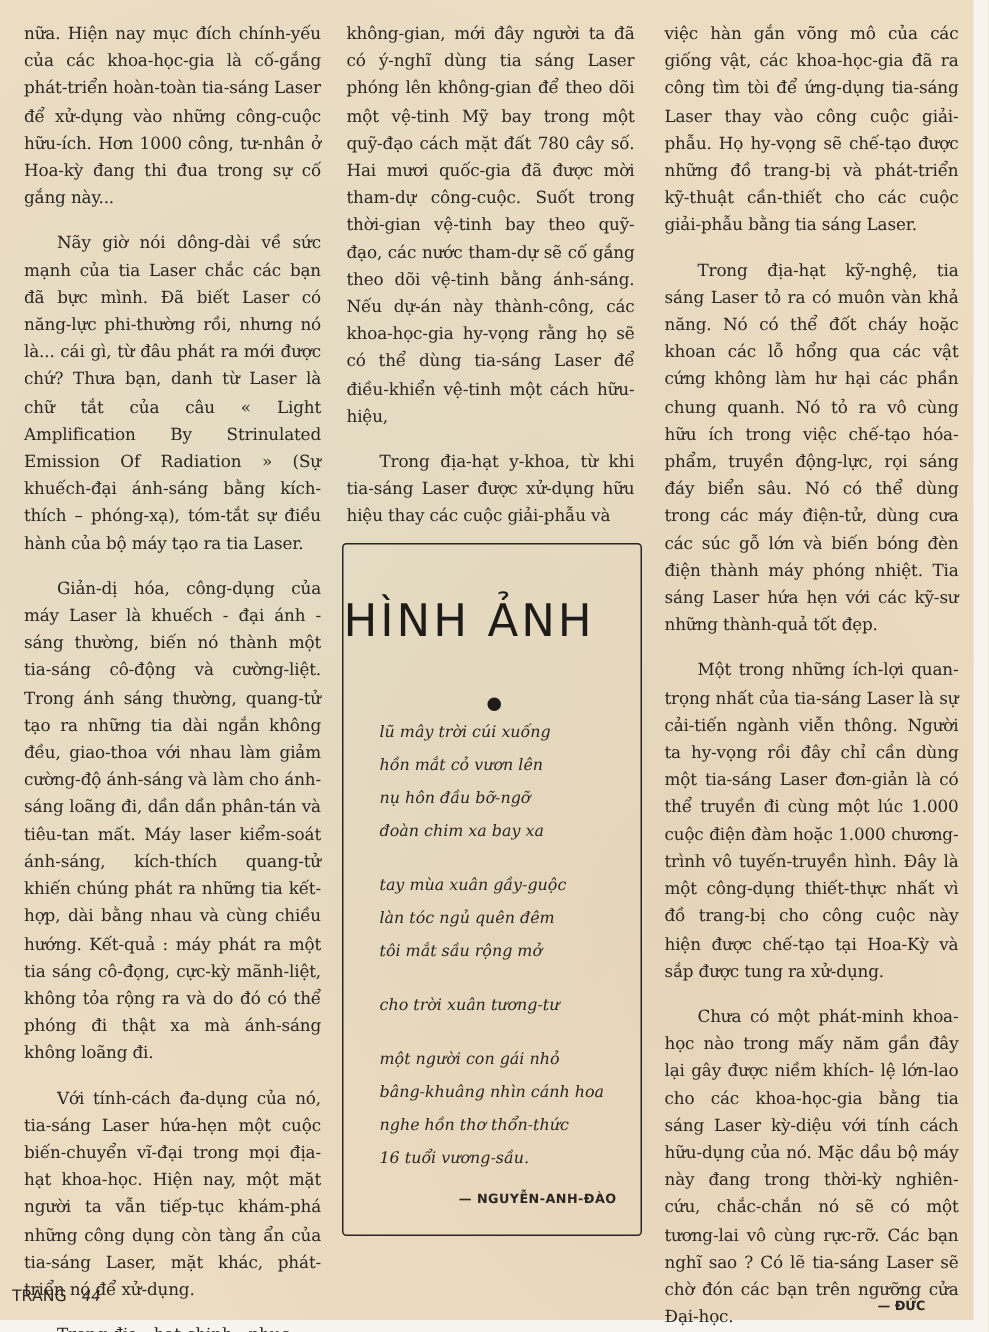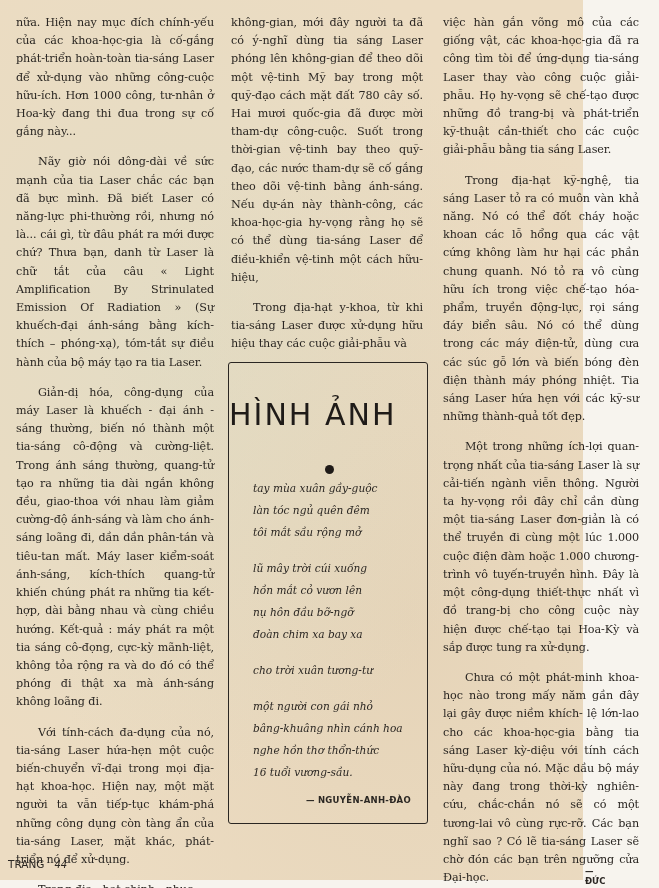--- a/index.html
+++ b/index.html
@@ -3,21 +3,21 @@
 <meta charset="utf-8">
 <style>
   html, body { margin: 0; padding: 0; }
   body {
     width: 659px; height: 888px; overflow: hidden;
     background: #f7f4ee;
     font-family: "DejaVu Serif", serif;
   }
   .page {
     position: absolute; left: 0; top: 0;
-    width: 583px; height: 880px;
+    width: 649px; height: 880px;
     background: #ecdcc2;
     background-image: radial-gradient(ellipse at 30% 40%, rgba(210,220,200,0.35), rgba(0,0,0,0) 60%),
                       radial-gradient(ellipse at 70% 70%, rgba(220,200,170,0.4), rgba(0,0,0,0) 60%);
     color: #2a2622;
   }
   .col {
     position: absolute; top: 14px;
     font-size: 11.2px; line-height: 18.2px;
     text-align: justify;
     letter-spacing: -0.1px;
@@ -84,29 +84,29 @@
   <div class="col col2">
     <p>không-gian, mới đây người ta đã có ý-nghĩ dùng tia sáng Laser phóng lên không-gian để theo dõi một vệ-tinh Mỹ bay trong một quỹ-đạo cách mặt đất 780 cây số. Hai mươi quốc-gia đã được mời tham-dự công-cuộc. Suốt trong thời-gian vệ-tinh bay theo quỹ-đạo, các nước tham-dự sẽ cố gắng theo dõi vệ-tinh bằng ánh-sáng. Nếu dự-án này thành-công, các khoa-học-gia hy-vọng rằng họ sẽ có thể dùng tia-sáng Laser để điều-khiển vệ-tinh một cách hữu-hiệu,</p>
     <p class="indent">Trong địa-hạt y-khoa, từ khi tia-sáng Laser được xử-dụng hữu hiệu thay các cuộc giải-phẫu và</p>
   </div>
 
   <div class="poem-box">
     <div class="poem-title">HÌNH ẢNH</div>
     <div class="poem-dot"></div>
     <div class="poem-body">
       <div class="stanza">
-        <div>tay mùa xuân gầy-guộc</div>
-        <div>làn tóc ngủ quên đêm</div>
-        <div>tôi mắt sầu rộng mở</div>
-      </div>
-      <div class="stanza">
         <div>lũ mây trời cúi xuống</div>
         <div>hồn mắt cỏ vươn lên</div>
         <div>nụ hôn đầu bỡ-ngỡ</div>
         <div>đoàn chim xa bay xa</div>
+      </div>
+      <div class="stanza">
+        <div>tay mùa xuân gầy-guộc</div>
+        <div>làn tóc ngủ quên đêm</div>
+        <div>tôi mắt sầu rộng mở</div>
       </div>
       <div class="stanza">
         <div>cho trời xuân tương-tư</div>
       </div>
       <div class="stanza">
         <div>một người con gái nhỏ</div>
         <div>bâng-khuâng nhìn cánh hoa</div>
         <div>nghe hồn thơ thổn-thức</div>
         <div>16 tuổi vương-sầu.</div>
       </div>

